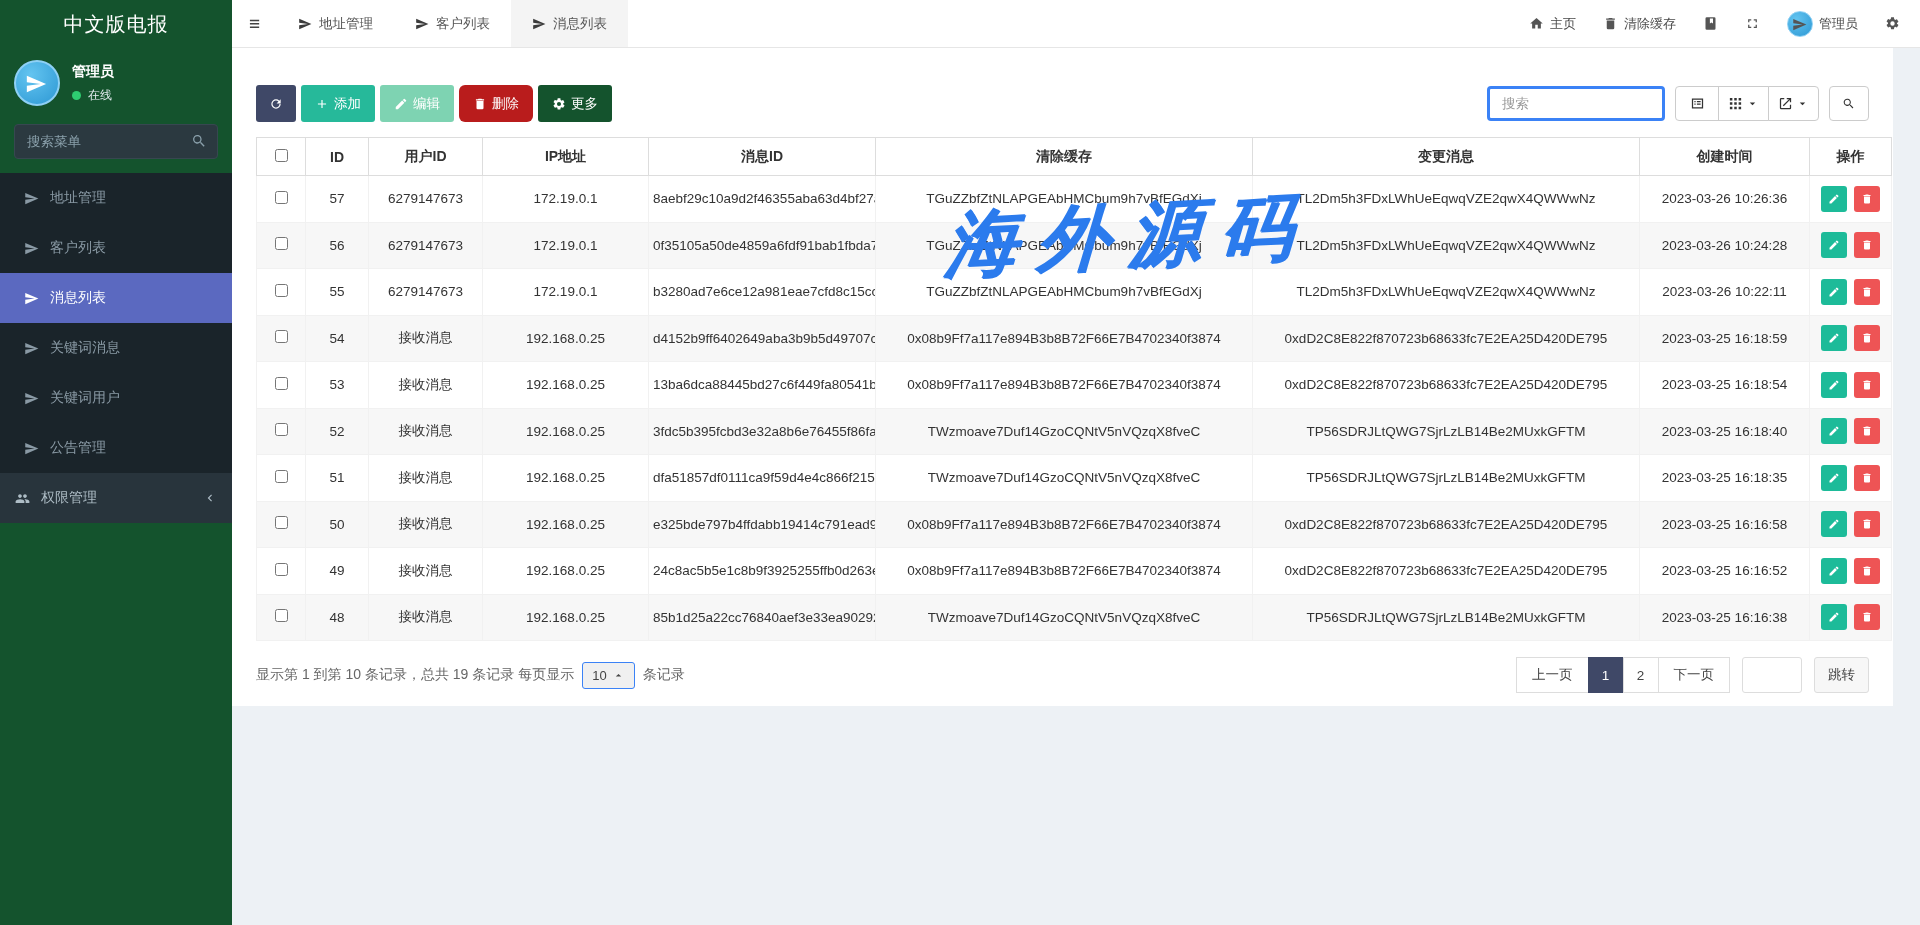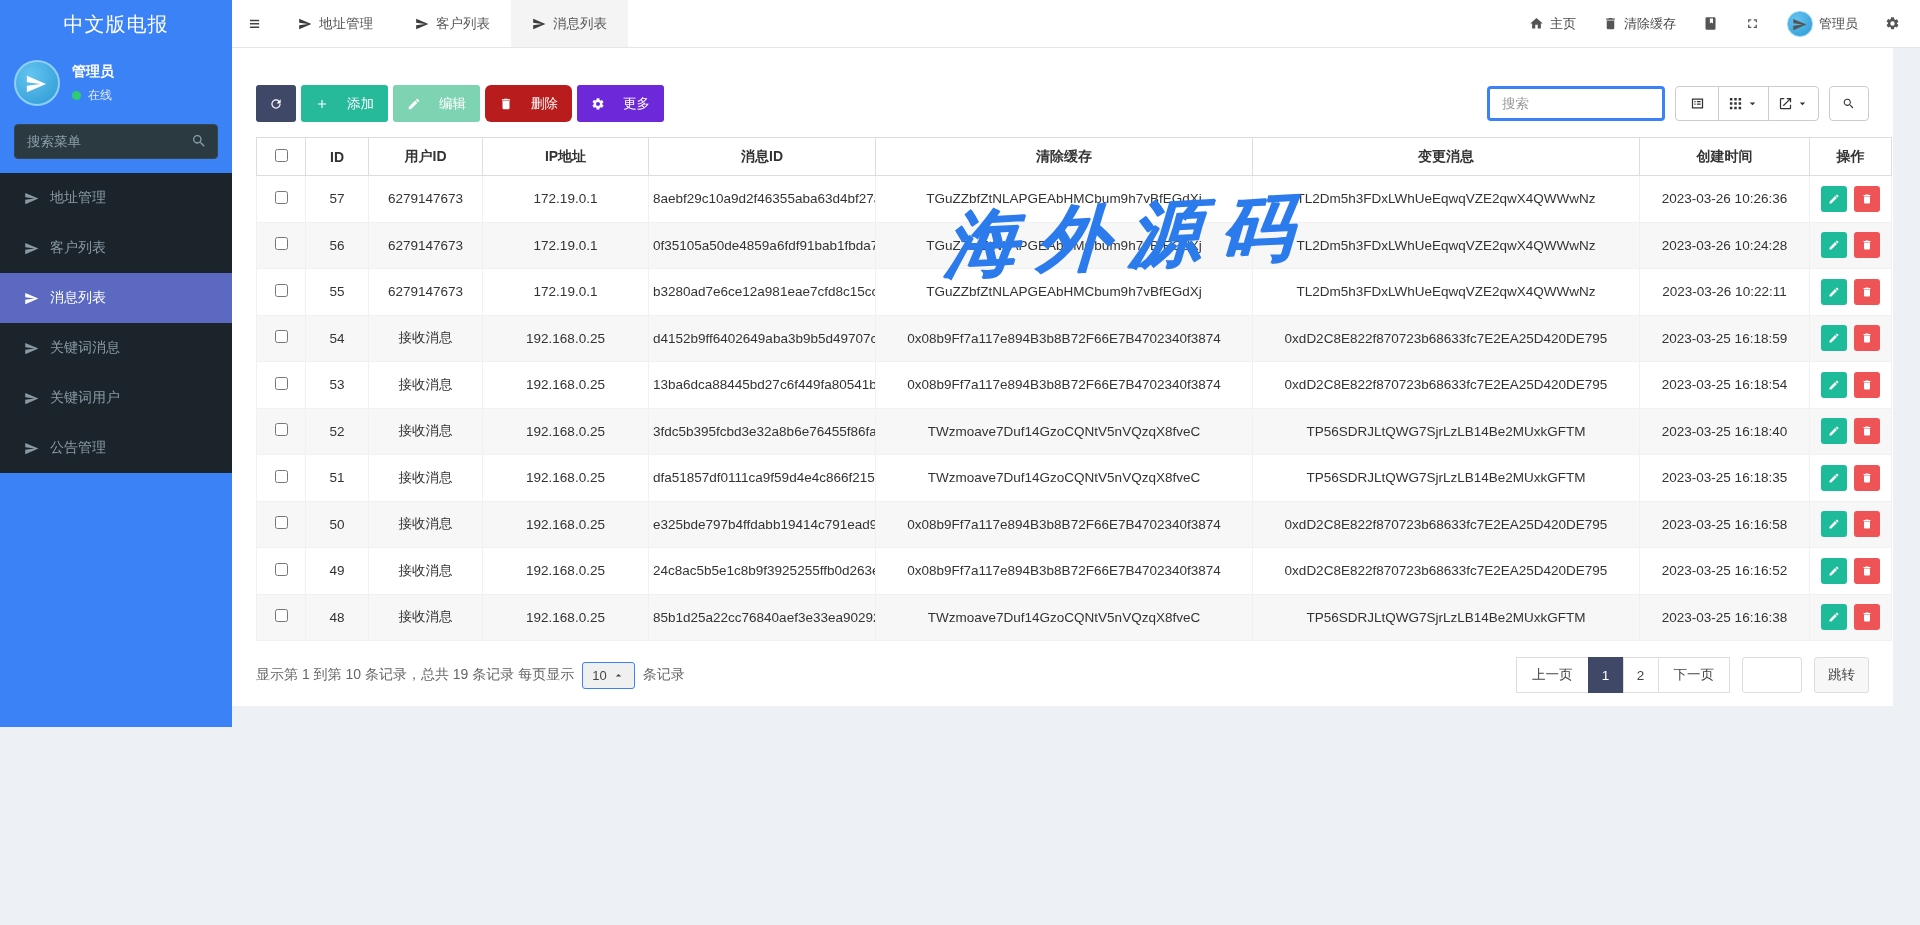--- a/index.html
+++ b/index.html
@@ -5,21 +5,21 @@
   * { box-sizing: border-box; }
   html,body { margin:0; padding:0; }
   body {
     width:1920px; height:925px; overflow:hidden; position:relative;
     font-family:"Liberation Sans","DejaVu Sans",sans-serif;
     background:#edf1f5; color:#333; font-size:14px;
   }
   .ic { width:1em; height:1em; fill:currentColor; display:inline-block; vertical-align:-0.125em; }
 
   
-  .sidebar { position:absolute; left:0; top:0; width:232px; height:727px; background:#3b82f6; z-index:5; }
+  .sidebar { position:absolute; left:0; top:0; width:232px; height:925px; background:#14532d; z-index:5; }
   .brand { height:48px; line-height:48px; text-align:center; color:#fff; font-size:20px; letter-spacing:1px; }
   .user-panel { display:flex; align-items:center; gap:12px; padding:12px 14px 10px; }
   .avatar { width:46px; height:46px; border-radius:50%;
     background:radial-gradient(circle at 35% 30%, #63c4f0, #2d98d4);
     border:2px solid #8ed0f5; display:flex; align-items:center; justify-content:center; color:#fff; font-size:22px; }
   .avatar .ic { transform:translate(-1px,1px); }
   .user-meta { display:flex; flex-direction:column; gap:6px; }
   .user-name { color:#fff; font-weight:bold; font-size:14px; }
   .user-status { color:#e6eef2; font-size:12px; display:flex; align-items:center; gap:7px; }
   .dot { width:9px; height:9px; border-radius:50%; background:#2ecc71; display:inline-block; }
@@ -49,27 +49,27 @@
   .nav-item { display:flex; align-items:center; gap:6px; cursor:pointer; }
   .nav-item .ic { font-size:15px; color:#555; }
   .avatar.small { width:26px; height:26px; border-width:1px; font-size:13px; }
 
   
   .main { position:absolute; left:232px; top:48px; right:0; bottom:0; background:#edf1f5; }
   .panel { width:1661px; height:658px; background:#fff; padding:0 24px; position:relative; }
 
   .toolbar { display:flex; align-items:center; padding-top:37px; }
   .tbtn { height:37px; border:none; border-radius:3px; color:#fff; font-size:13.5px; font-family:inherit;
-    display:inline-flex; align-items:center; gap:18px; padding:0 14px; margin-right:5px; cursor:pointer; }
+    display:inline-flex; align-items:center; gap:5px; padding:0 14px; margin-right:5px; cursor:pointer; }
   .tbtn .ic { font-size:14px; }
   .tbtn.refresh { background:#3f4867; width:40px; justify-content:center; padding:0; }
   .tbtn.add { background:#26b99a; }
   .tbtn.edit { background:#7ed3b2; cursor:default; }
   .tbtn.del { background:#b91c1c; cursor:default;border-radius:6px; }
-  .tbtn.more { background:#6d28d9; }
+  .tbtn.more { background:#14532d; }
   .toolbar-right { margin-left:auto; display:flex; align-items:center; }
   .search-box { width:178px; height:35px; border:3px solid #3b82f6; border-radius:4px; padding:0 12px;
     font-size:13.5px; color:#333; font-family:inherit; }
   .search-box::placeholder { color:#999; }
   .btn-group { display:flex; margin-left:10px; }
   .gbtn { height:35px; min-width:44px; background:#fff; border:1px solid #ccc; color:#333;
     display:inline-flex; align-items:center; justify-content:center; gap:3px; cursor:pointer; margin-left:-1px; padding:0 9px; }
   .gbtn:first-child { border-radius:4px 0 0 4px; margin-left:0; }
   .gbtn:last-child { border-radius:0 4px 4px 0; }
   .gbtn .ic { font-size:15px; }
@@ -169,20 +169,29 @@
           </svg>
         <span>关键词用户</span>
       </li>
       <li class="mi">
         <svg class="ic pp" viewBox="0 0 24 24">
             <path d="M2 21l21-9L2 3v7l15 2-15 2z"></path>
           </svg>
         <span>公告管理</span>
       </li>
     </ul>
+    <li class="mi group">
+      <svg class="ic pp" viewBox="0 0 24 24">
+          <path d="M16 11c1.66 0 2.99-1.34 2.99-3S17.66 5 16 5s-3 1.34-3 3 1.34 3 3 3zm-8 0c1.66 0 2.99-1.34 2.99-3S9.66 5 8 5 5 6.34 5 8s1.34 3 3 3zm0 2c-2.33 0-7 1.17-7 3.5V19h14v-2.5c0-2.33-4.67-3.5-7-3.5zm8 0c-.29 0-.62.02-.97.05 1.16.84 1.97 1.97 1.97 3.45V19h6v-2.5c0-2.33-4.67-3.5-7-3.5z"></path>
+        </svg>
+      <span>权限管理</span>
+      <svg class="ic end-ic" viewBox="0 0 24 24">
+          <path d="M15.41 7.41L14 6l-6 6 6 6 1.41-1.41L10.83 12z"></path>
+        </svg>
+    </li>
   </ul>
 </div>
 
 <div class="navbar">
   <div class="hamburger">≡</div>
   <div class="tab">
     <svg class="ic" viewBox="0 0 24 24">
         <path d="M2 21l21-9L2 3v7l15 2-15 2z"></path>
       </svg>
     <span>地址管理</span>

